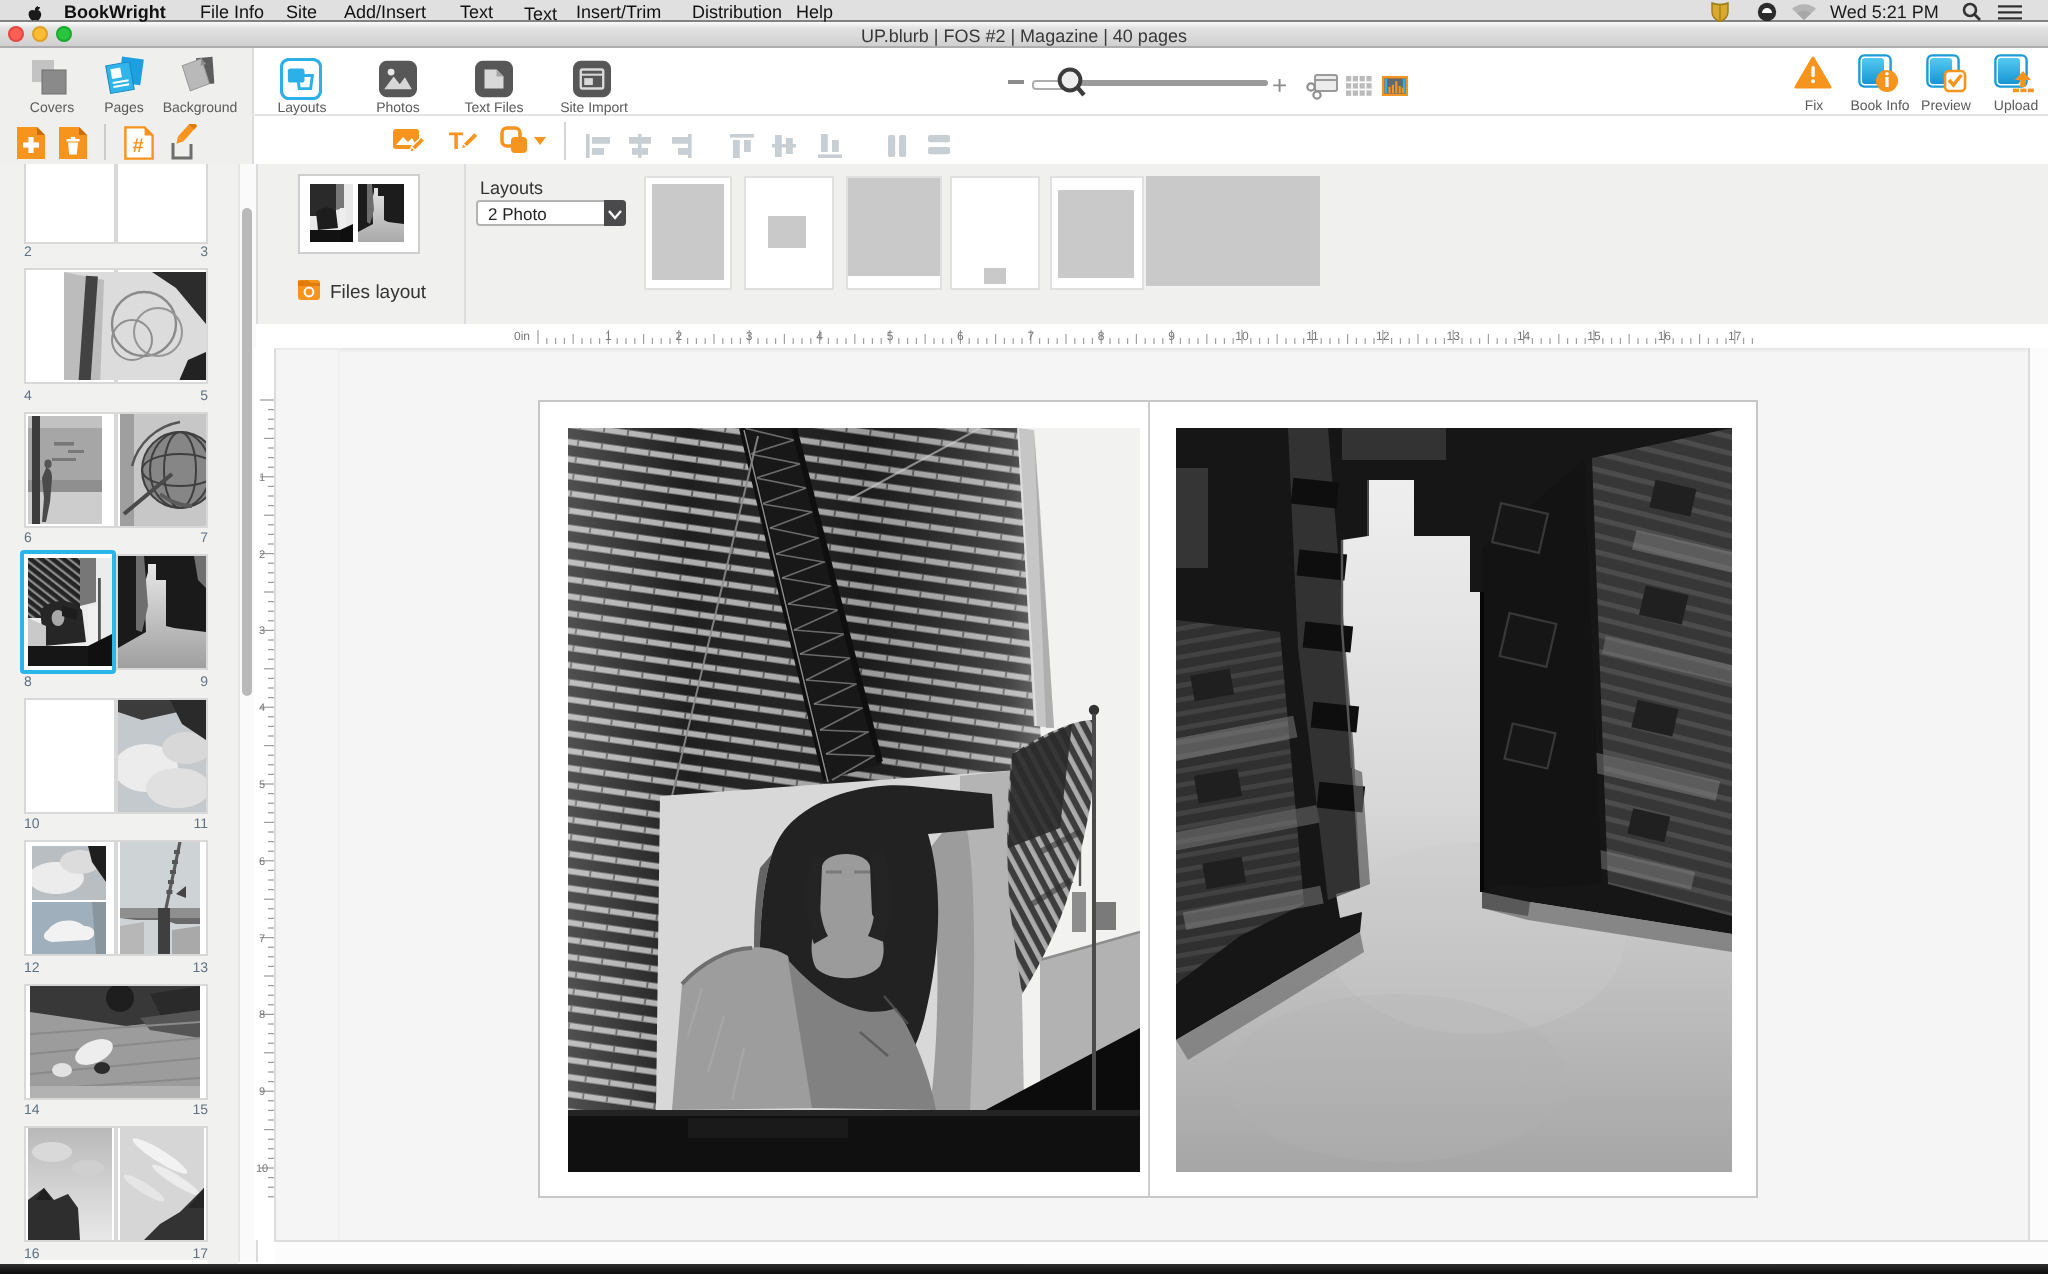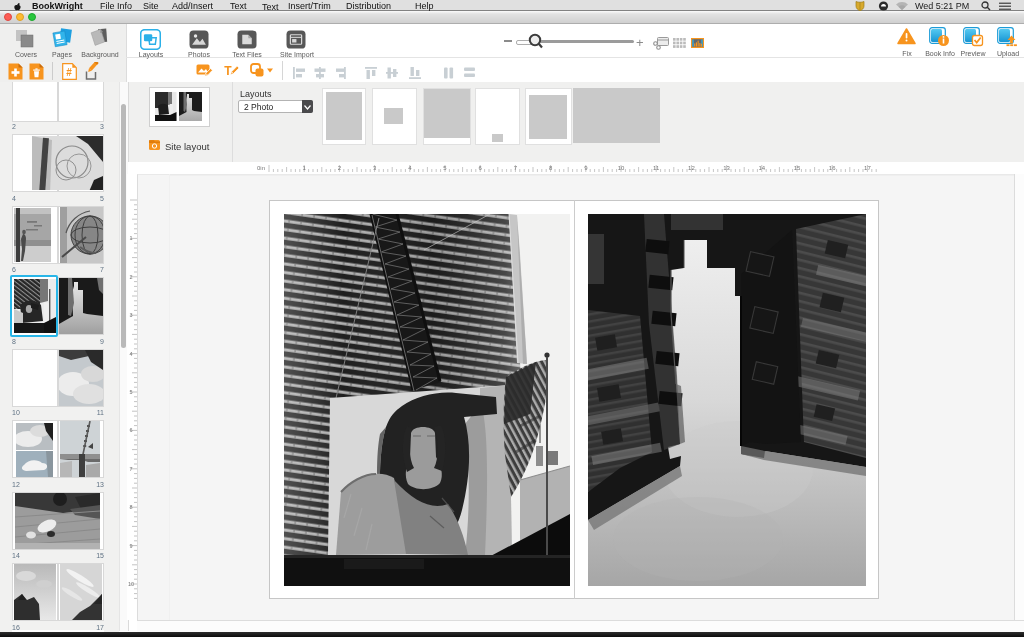--- a/index.html
+++ b/index.html
@@ -18,21 +18,21 @@
     </svg>
   <b class="a" style="left:32px;top:0.5px">BookWright</b>
   <span class="a" style="left:100px;top:0.5px">File</span>
   <span class="a" style="left:117px;top:0.5px">Info</span>
   <span class="a" style="left:143px;top:0.5px">Site</span>
   <span class="a" style="left:172px;top:0.5px">Add/Insert</span>
   <span class="a" style="left:230px;top:0.5px">Text</span>
   <span class="a" style="left:262px;top:2px">Text</span>
   <span class="a" style="left:288px;top:0.5px">Insert/Trim</span>
   <span class="a" style="left:346px;top:0.5px">Distribution</span>
-  <span class="a" style="left:415px;top:0.5px">Help</span>
+  <span class="a" style="left:398px;top:0.5px">Help</span>
 
   <svg class="a" style="left:854px;top:0.5px" width="12" height="10" viewBox="0 0 12 10">
       <path d="M2,0.5 C4,1.5 8,1.5 10,0.5 L10,5 C10,7.5 8,9 6,9.8 C4,9 2,7.5 2,5 Z" fill="#d8a92c" stroke="#9c7d18" stroke-width="0.7"></path>
       <path d="M6,1.2 L6,9.6" stroke="#9c7d18" stroke-width="0.6"></path>
     </svg>
   <svg class="a" style="left:878px;top:1px" width="11" height="10" viewBox="0 0 11 10">
       <circle cx="5.5" cy="5" r="4.6" fill="#2b2b2b"></circle>
       <path d="M3,5.5 a2.5,2.5 0 0 1 5,0 Z" fill="#fff"></path>
     </svg>
   <svg class="a" style="left:895px;top:0.5px" width="14" height="10" viewBox="0 0 14 10">
@@ -50,20 +50,21 @@
         <line x1="0" y1="4.2" x2="12" y2="4.2"></line>
         <line x1="0" y1="7.2" x2="12" y2="7.2"></line>
       </g>
     </svg>
 </div>
 
 <div class="a" style="left:0;top:11px;width:1024px;height:12px;background:linear-gradient(#fbfbfb,#e2e2e2 25%,#d0d0d0);border-bottom:1px solid #adadad">
   <span class="a" style="left:3.7px;top:2px;width:8px;height:8px;border-radius:50%;background:#fc5d55;border:0.5px solid #e14640;box-sizing:border-box"></span>
   <span class="a" style="left:16.2px;top:2px;width:8px;height:8px;border-radius:50%;background:#fdbb33;border:0.5px solid #dfa023;box-sizing:border-box"></span>
   <span class="a" style="left:28.2px;top:2px;width:8px;height:8px;border-radius:50%;background:#29c63d;border:0.5px solid #1ba82e;box-sizing:border-box"></span>
+  <div class="a" style="left:0;top:1.5px;width:1024px;text-align:center;font-size:9px;color:#383838">UP.blurb | FOS #2 | Magazine | 40 pages</div>
 </div>
 
 <div class="a" style="left:0;top:24px;width:1024px;height:34px;background:#fff"></div>
 <div class="a" style="left:0;top:24px;width:126px;height:58px;background:#efefee;border-right:1px solid #dcdcdc"></div>
 <div class="a" style="left:126px;top:57px;width:898px;height:1px;background:#e4e4e4"></div>
 
 <svg class="a" style="left:15px;top:29px" width="20" height="19" viewBox="0 0 20 19">
   <rect x="1" y="1" width="11" height="11" fill="#c3c3c3"></rect>
   <rect x="6" y="6" width="12" height="12" fill="#8a8a8a" stroke="#6e6e6e" stroke-width="0.5"></rect>
 </svg>
@@ -306,21 +307,21 @@
 <rect width="23" height="29.5" fill="url(#pvs)"></rect>
 <polygon points="0,0 23,0 23,20 15,19 13,18 13,6 10,6 10,2 8,2 8,4 7,8 7.5,20 0,24" fill="#1c1c1c"></polygon>
 <polygon points="4.5,0 7,0 8,13 6,20 4.5,19" fill="#6e6e6e"></polygon>
 </svg>
   </div>
 <svg class="a" style="left:149px;top:140px" width="11" height="10" viewBox="0 0 11 10">
   <rect width="11" height="10" rx="1.5" fill="#f7941e"></rect>
     <path d="M0,3 h11 v-1.6 h-5 l-1,-1.2 h-5 Z" fill="#e07c0a"></path>
   <circle cx="5.5" cy="6" r="2.2" fill="none" stroke="#fff" stroke-width="1"></circle>
 </svg>
-<div class="a" style="left:165px;top:141px;font-size:9.5px;color:#333">Site layout</div>
+<div class="a" style="left:165px;top:141px;font-size:9.5px;color:#333">Files layout</div>
 <div class="a" style="left:232px;top:82px;width:1px;height:80px;background:#dddddd"></div>
 <div class="a" style="left:240px;top:89px;font-size:9px;color:#333">Layouts</div>
 <div class="a" style="left:238px;top:100px;width:73px;height:11px;background:#fff;border:1px solid #b3b3b3;border-radius:2px"></div>
 <div class="a" style="left:244px;top:101.5px;font-size:8.5px;color:#222">2 Photo</div>
 <div class="a" style="left:301.5px;top:100px;width:11px;height:13px;background:#4a4a4c;border-radius:0 2px 2px 0"></div>
 <svg class="a" style="left:304px;top:105px" width="7" height="5" viewBox="0 0 7 5">
     <path d="M0.5,0.5 L3.5,4 L6.5,0.5" fill="none" stroke="#fff" stroke-width="1.2"></path>
   </svg>
 
 <div class="a" style="left:322px;top:88px;width:42px;height:55px;background:#fff;border:0.5px solid #e0e0e0">

